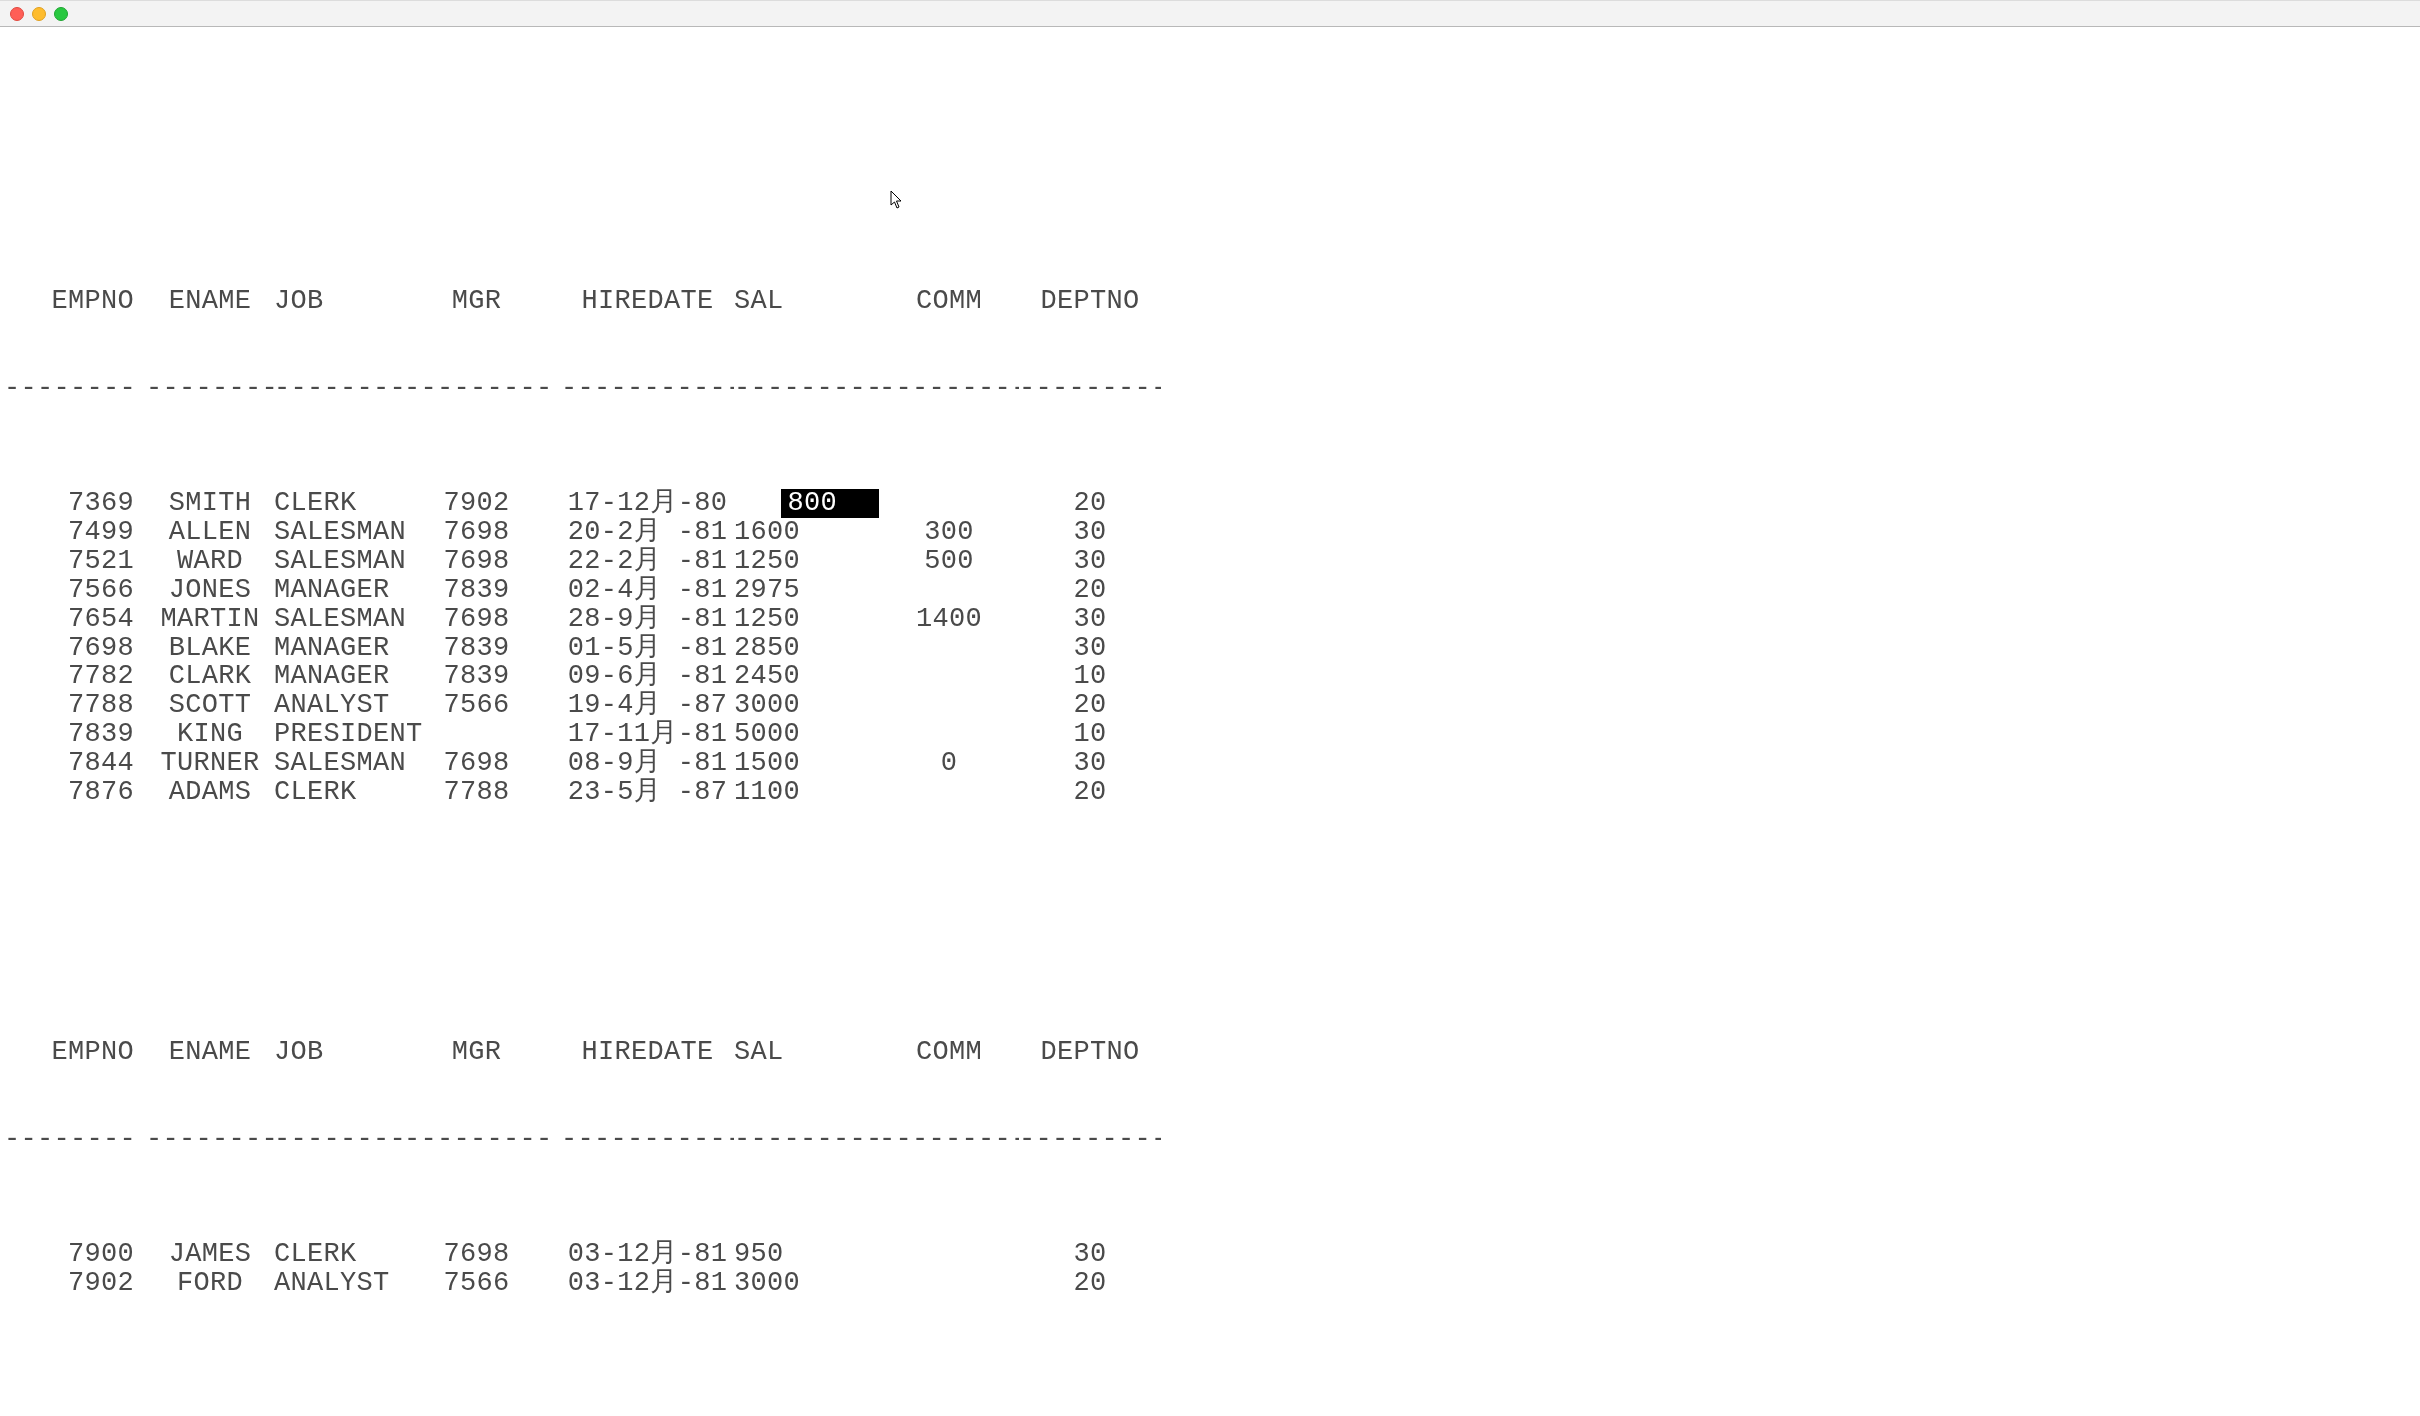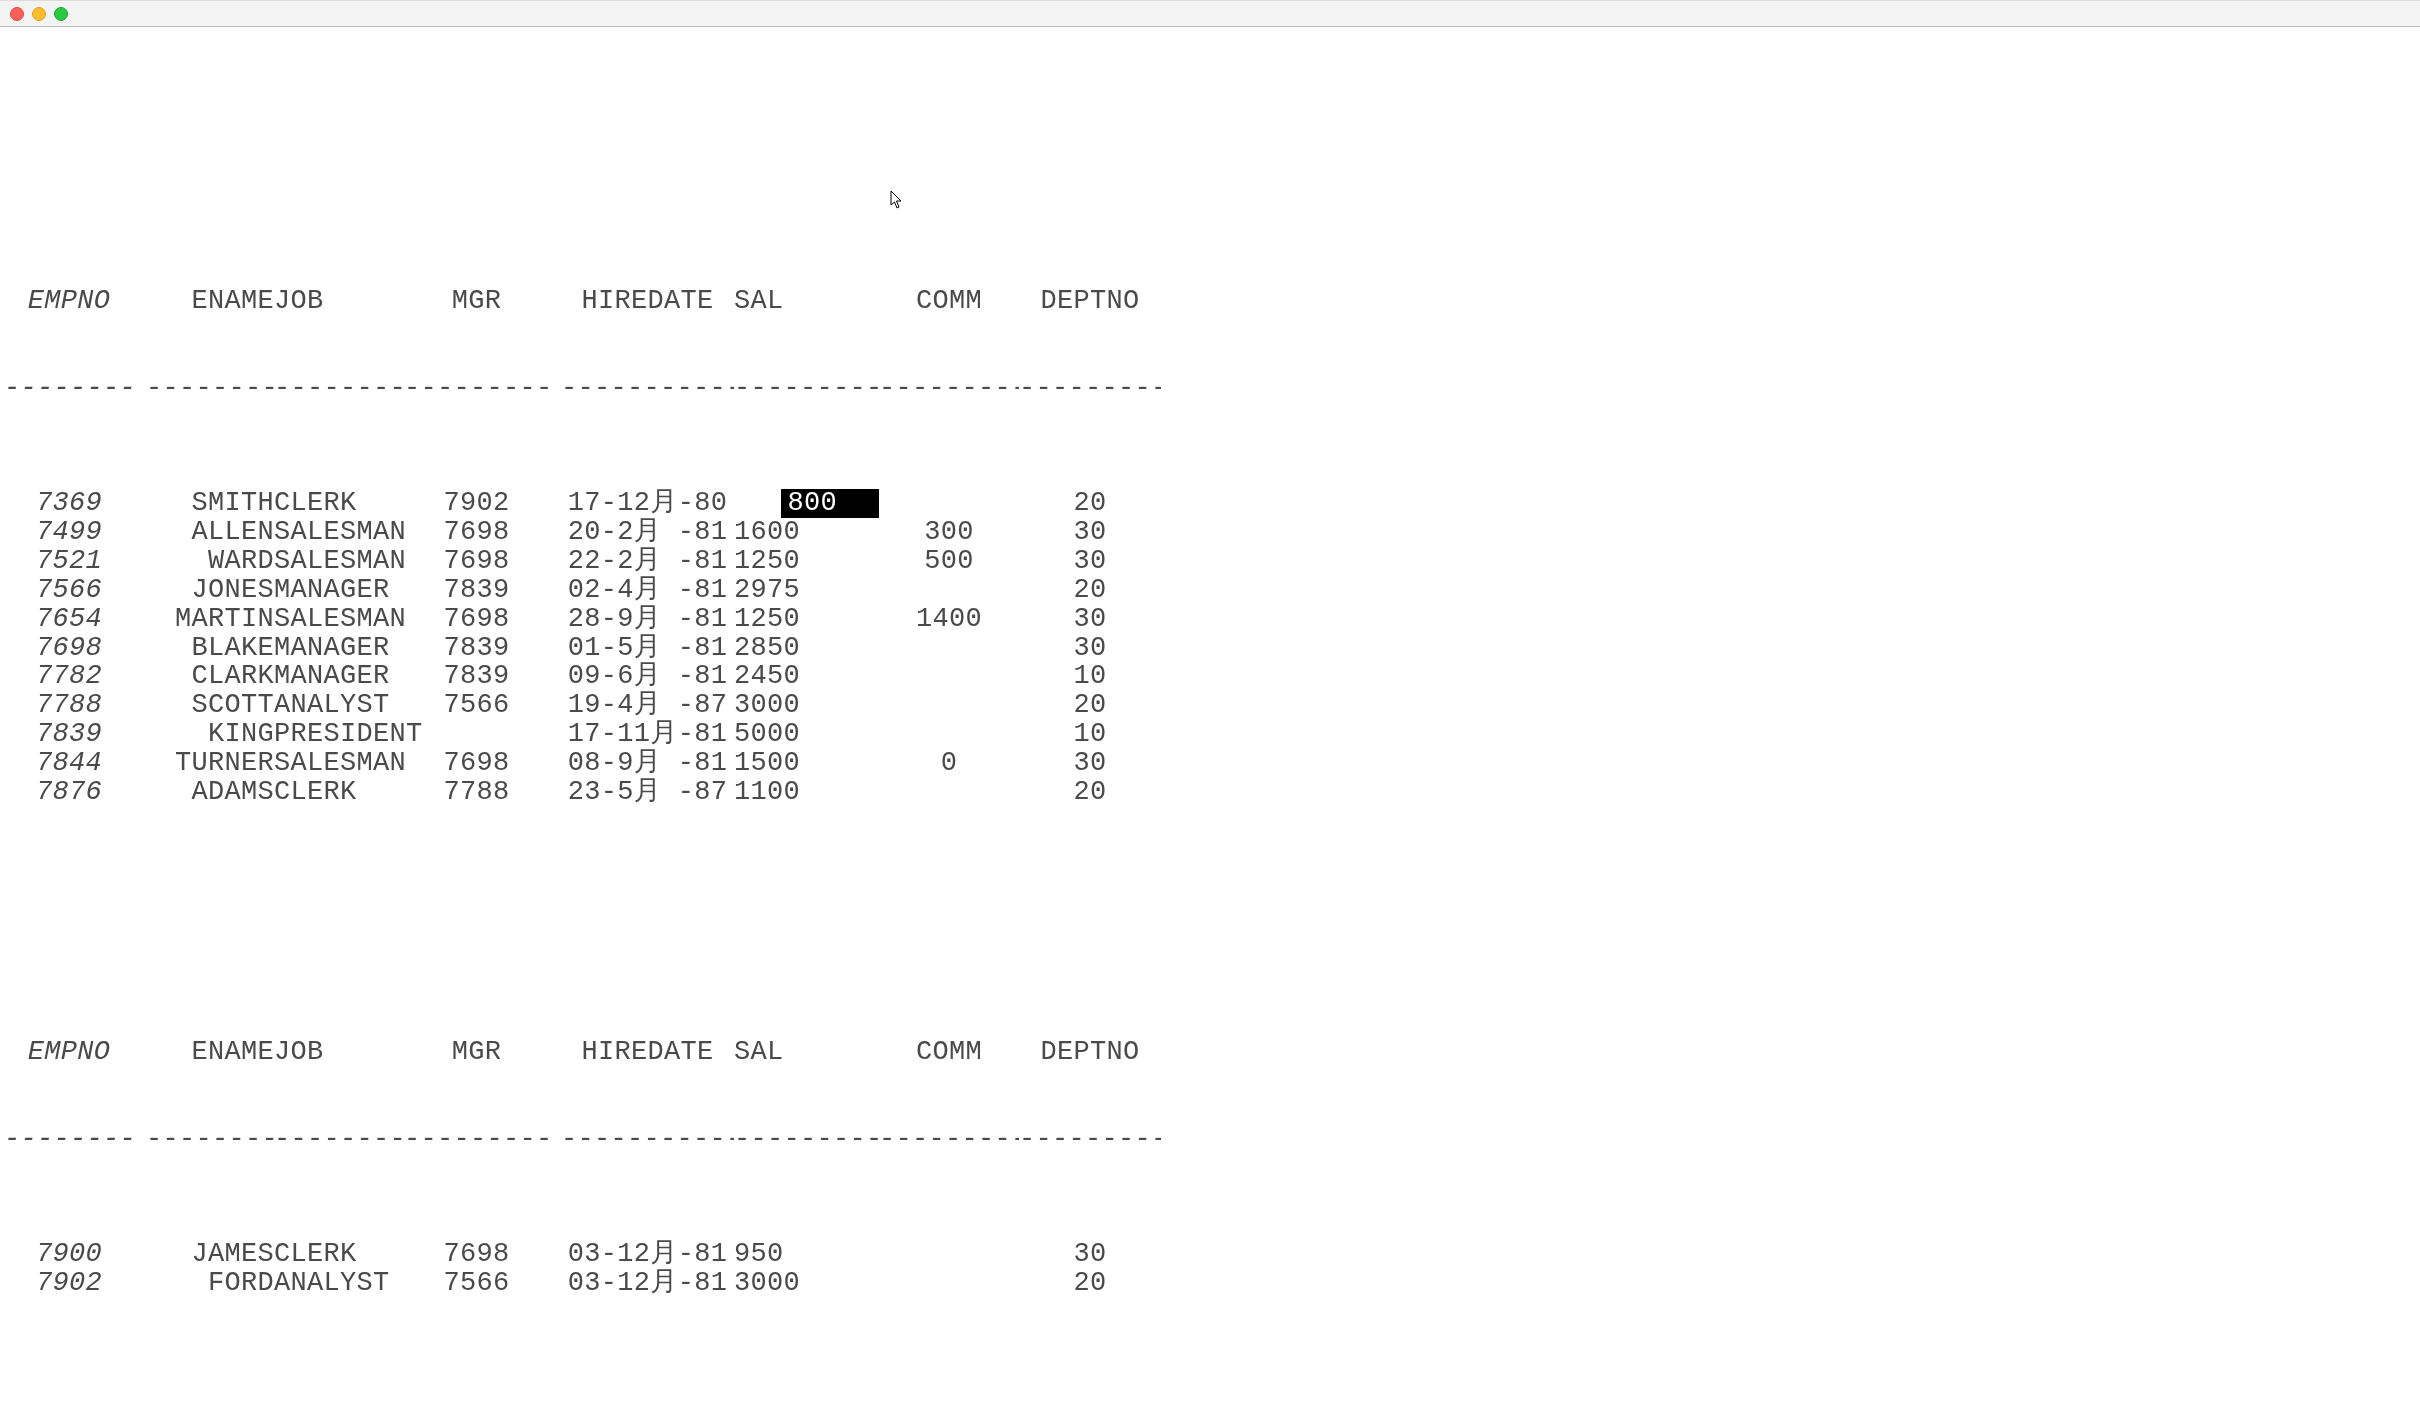--- a/index.html
+++ b/index.html
@@ -41,22 +41,22 @@
     }
     .prompt-line {
       margin-top: 38px;
     }
     .blank-row {
       height: 29px;
     }
     .header-row, .data-row {
       display: flex;
     }
-    .col-empno { width: 130px; text-align: center; font-style: italic; }
-    .col-ename { width: 140px; text-align: right; padding-left: 12px; }
+    .col-empno { width: 130px; text-align: right; }
+    .col-ename { width: 140px; text-align: center; padding-left: 12px; }
     .col-job   { width: 130px; text-align: left; }
     .col-mgr   { width: 145px; text-align: center; }
     .col-hiredate { width: 185px; text-align: center; padding-left: 12px; }
     .col-sal   { width: 145px; text-align: left; }
     .col-comm  { width: 140px; text-align: center; }
     .col-deptno{ width: 142px; text-align: center; }
     .sep-row {
       display: flex;
       color: #4a4a4a;
     }

